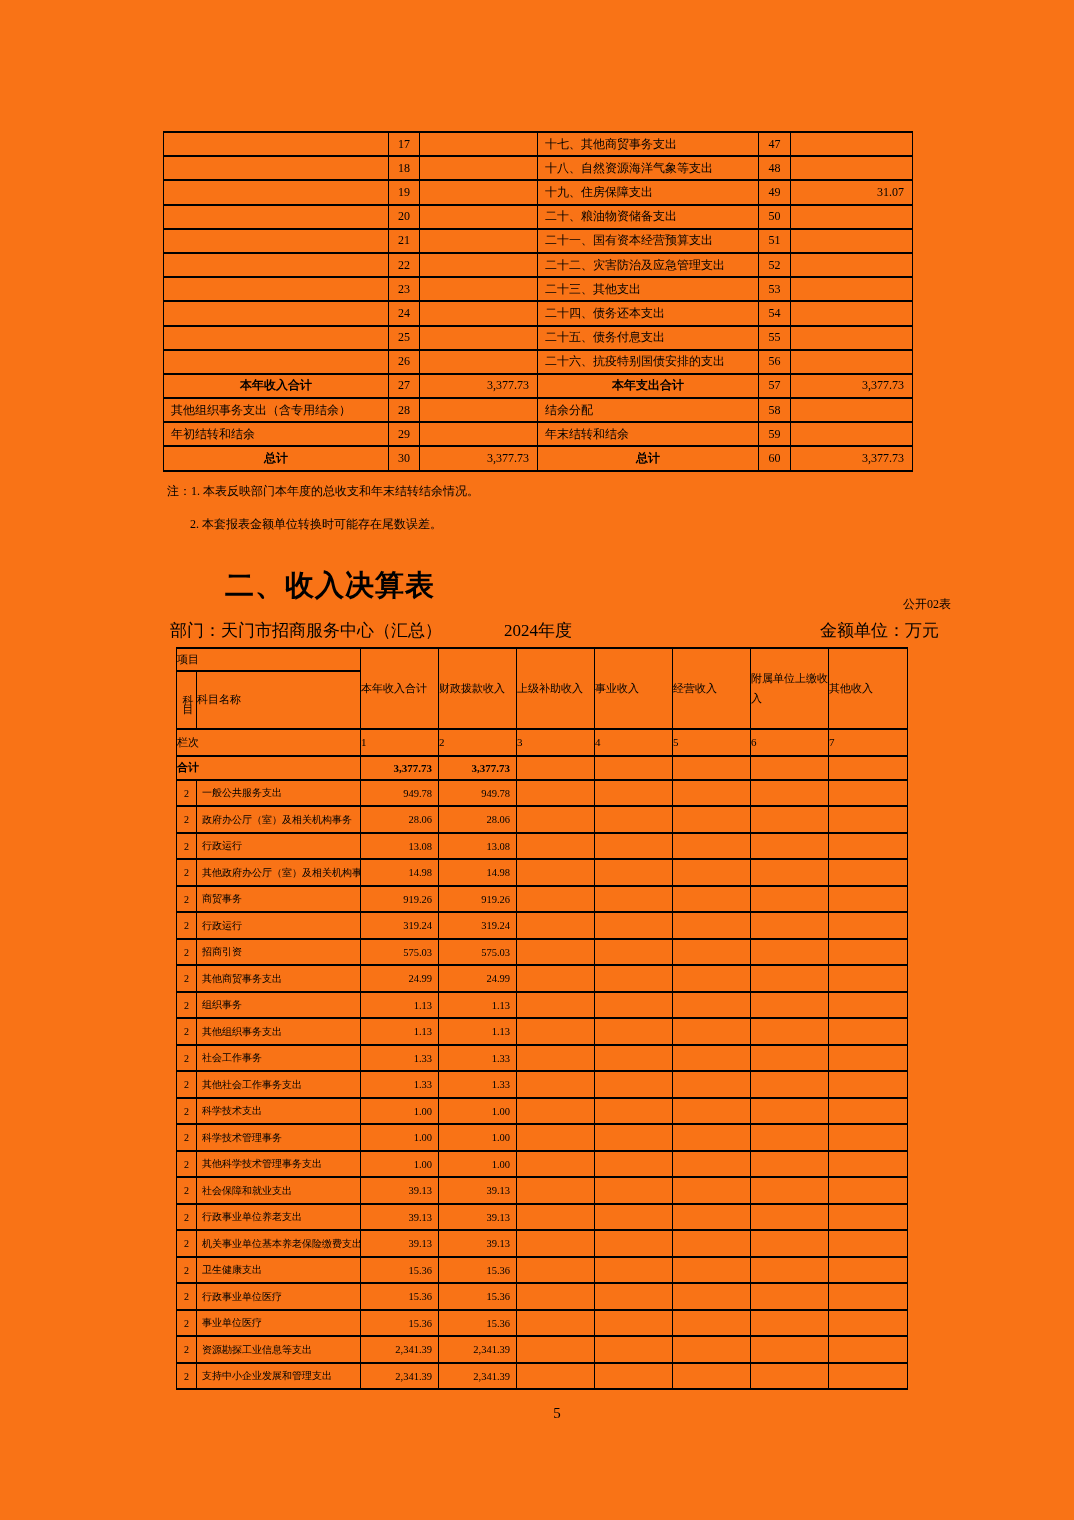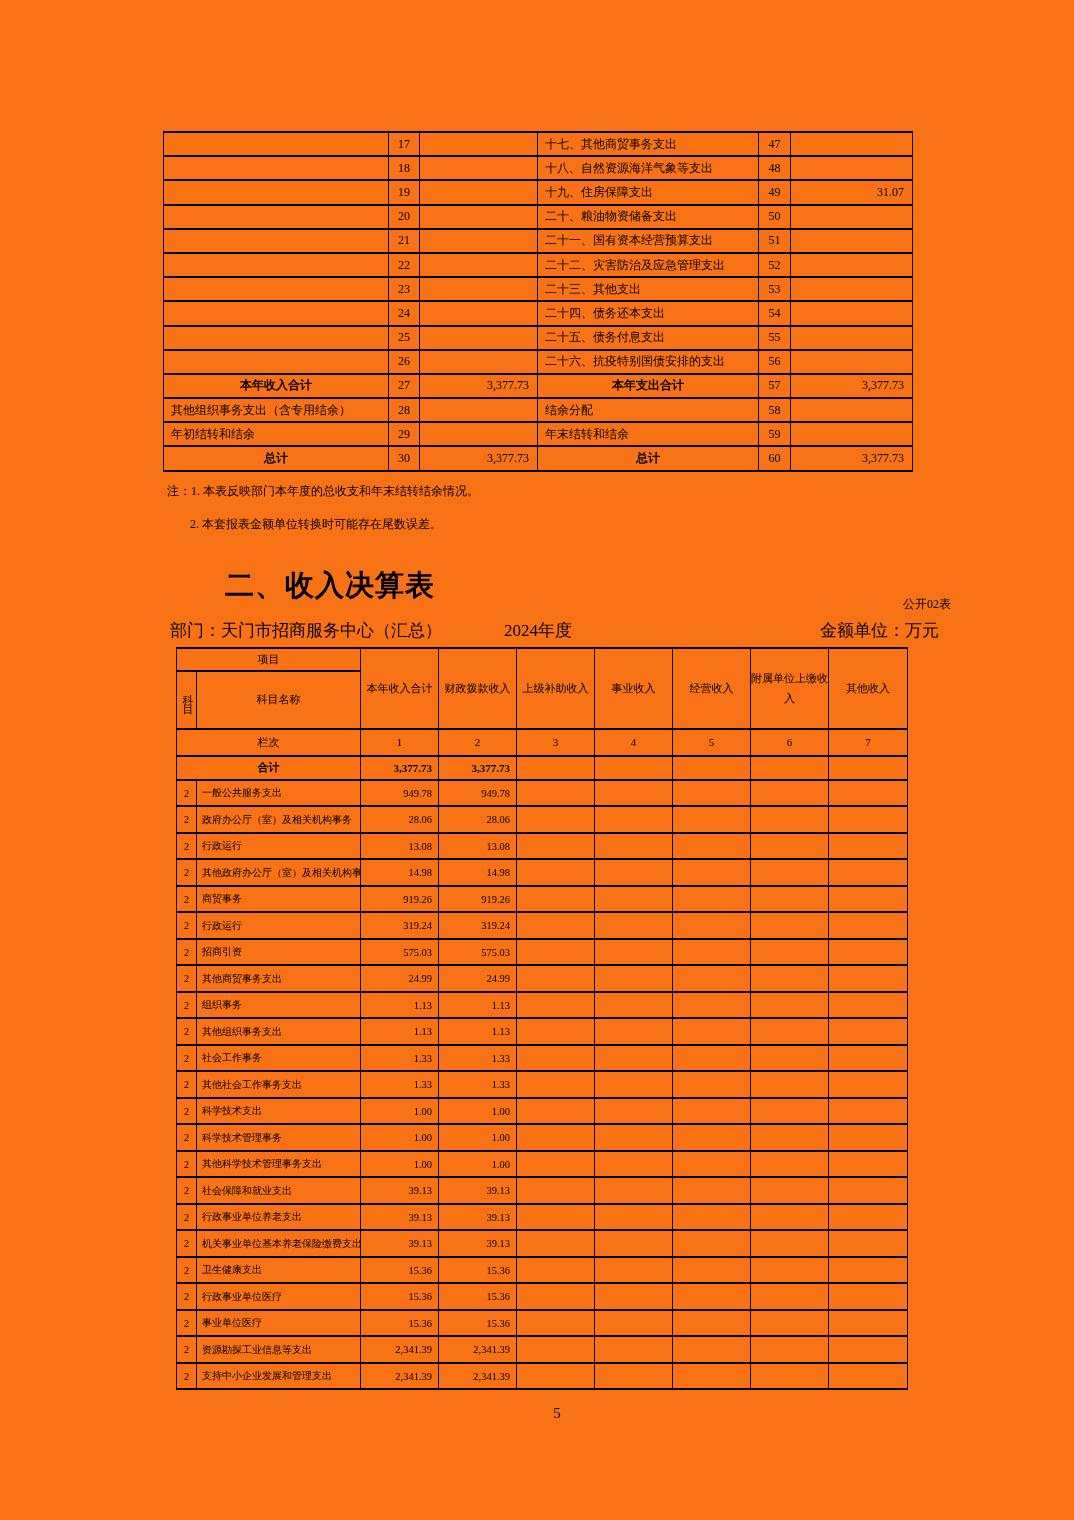--- a/index.html
+++ b/index.html
@@ -23,21 +23,21 @@
   
   .sec-title{position:absolute;left:225px;top:554px;font-size:29px;font-weight:bold;
              font-family:"Liberation Sans",sans-serif;letter-spacing:1px;margin-top:12px;}
   .table-code{position:absolute;right:163px;top:596px;font-size:12px;}
   .meta-line{position:absolute;left:0;right:0;top:619px;height:24px;font-size:17px;}
   .meta-line .dept{position:absolute;left:170px;}
   .meta-line .year{position:absolute;left:504px;}
   .meta-line .unit{position:absolute;right:175px;}
   
   #t2{position:absolute;left:176px;top:647px;width:731px;}
-  #t2 .c{text-align:center;font-size:11px;line-height:1.9;}
+  #t2 .c{text-align:left;font-size:11px;line-height:1.9;}
   #t2 .h-item{height:21px;}
   #t2 .h-head{height:58px;}
   #t2 .h-lanci{height:27px;}
   #t2 .h-total{height:24px;}
   #t2 tbody.data tr{height:26.5px;}
   #t2 .code{text-align:center;font-size:10px;}
   #t2 .name{text-align:left;font-size:10px;padding:0 5px;white-space:nowrap;font-family:Liberation Serif, serif;}
   #t2 .num{text-align:right;font-size:10.5px;padding-right:6px;}
   #t2 .h-total .num{font-weight:bold;font-size:11px;}
   .vert{display:inline-block;writing-mode:vertical-rl;text-orientation:upright;

